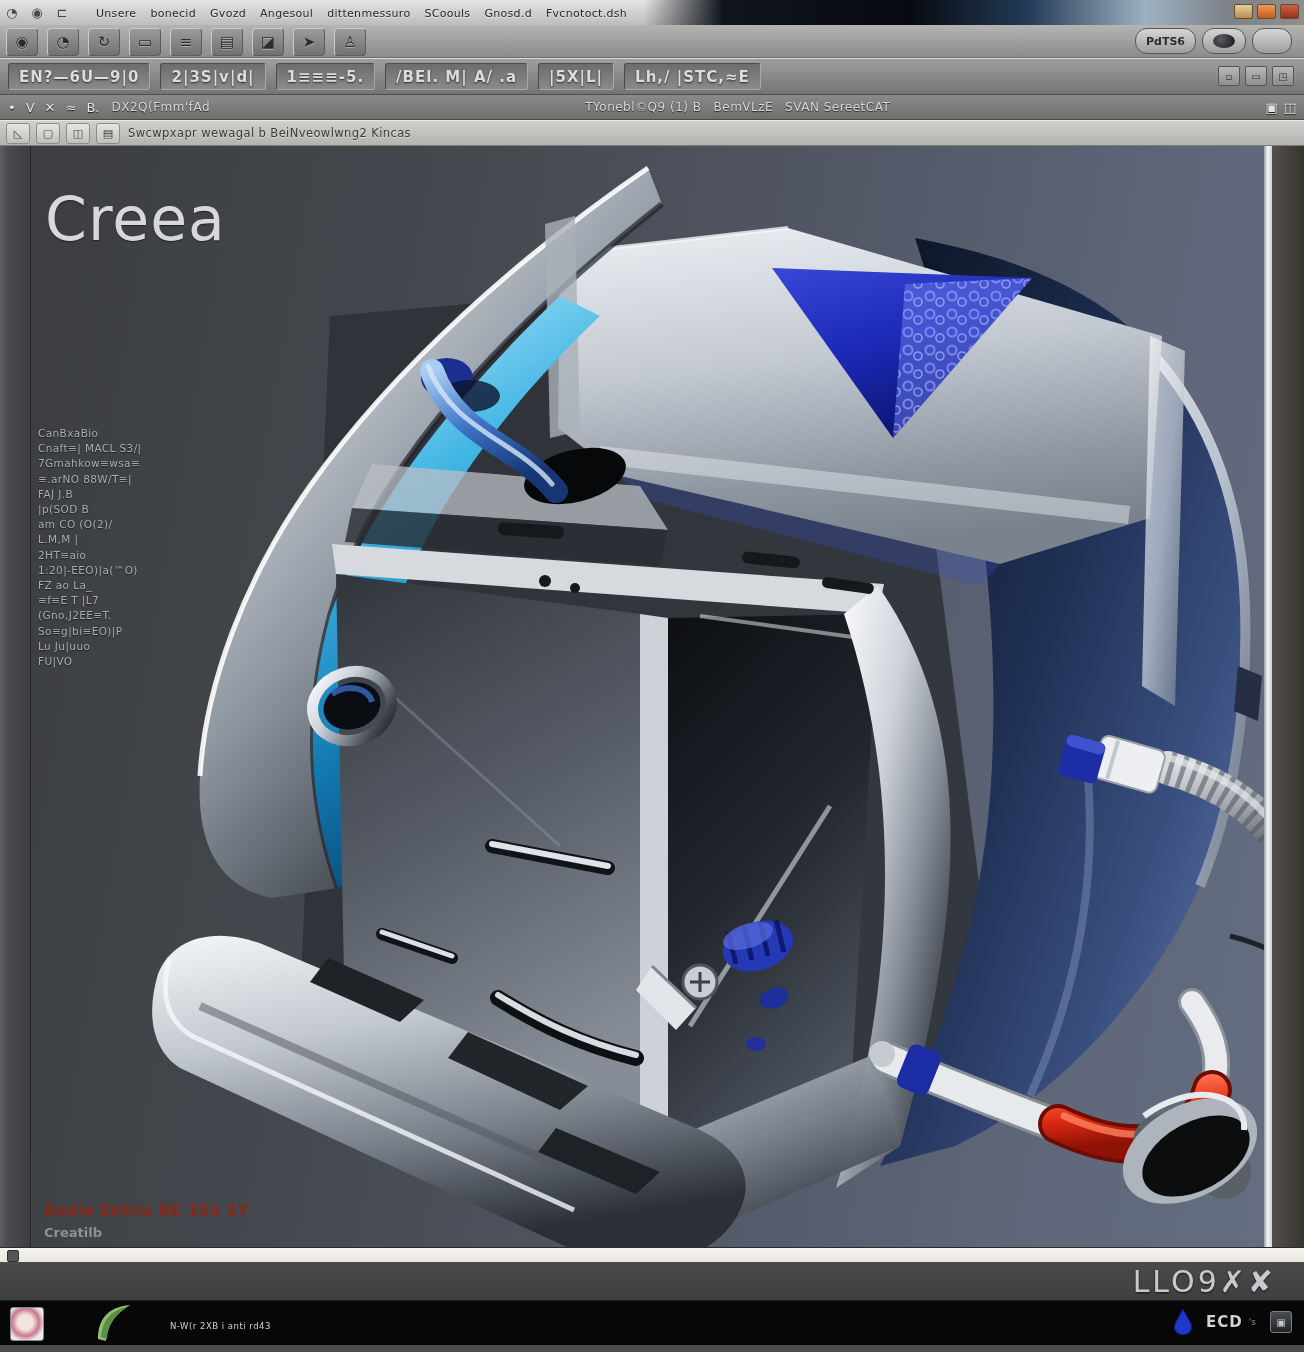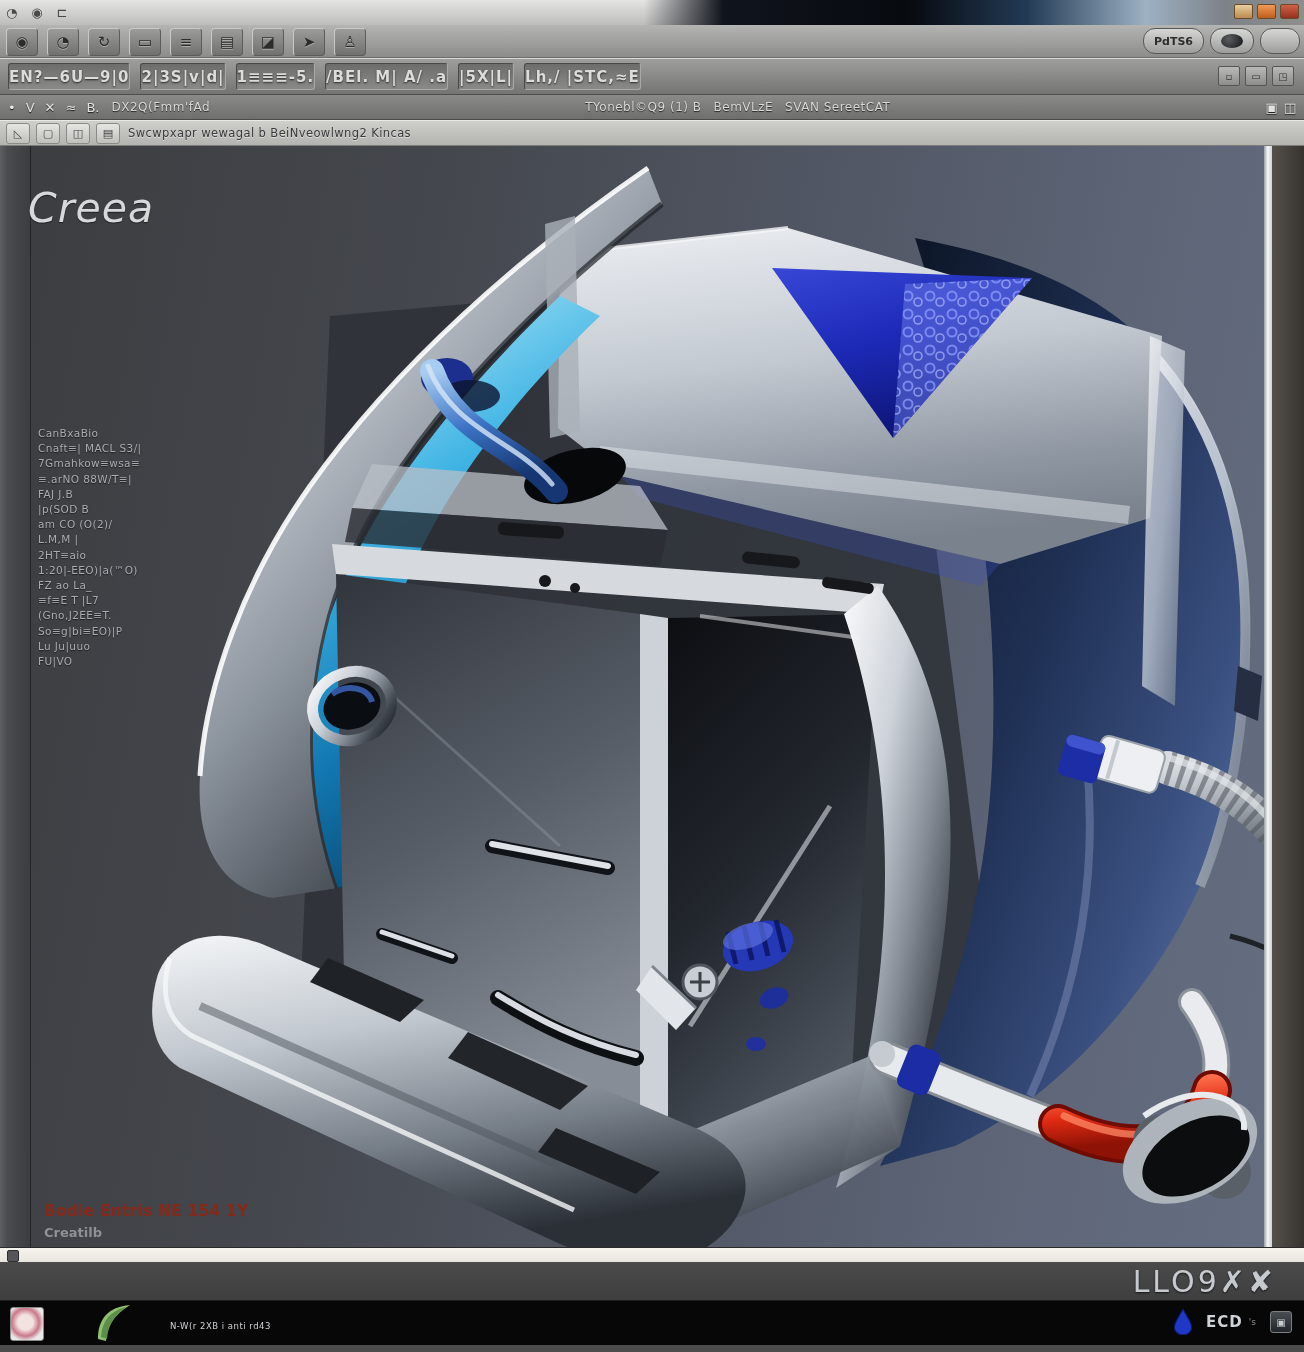--- a/index.html
+++ b/index.html
@@ -21,31 +21,31 @@
   .wb2{background:linear-gradient(#f09a54,#c05e1c);}
   .wb3{background:linear-gradient(#d06048,#96301e);}
 
   
   .row2{position:absolute;left:0;top:25px;width:1304px;height:33px;
     background:linear-gradient(180deg,#b4b4b2,#8c8c8a);border-bottom:1px solid #6e6e6c;box-sizing:border-box;}
   .row2-icons{position:absolute;left:6px;top:3px;display:flex;gap:9px;}
   .tb-ic{width:30px;height:26px;border-radius:4px;display:flex;align-items:center;justify-content:center;
     background:linear-gradient(180deg,#9b9b99,#717170);border:1px solid;border-color:#c9c9c7 #5c5c5a #5c5c5a #c9c9c7;
     color:#2c2c2c;font-size:15px;text-shadow:0 1px 0 rgba(255,255,255,.35);}
-  .row2-right{position:absolute;right:4px;top:3px;display:flex;gap:6px;align-items:flex-end;}
+  .row2-right{position:absolute;right:12px;top:3px;display:flex;gap:6px;align-items:flex-end;}
   .pill{height:24px;border-radius:12px;background:linear-gradient(180deg,#d6d6d4,#9d9d9b);
     border:1px solid #585856;display:flex;align-items:center;justify-content:center;padding:0 10px;
     font-size:11px;font-weight:bold;color:#2e2e30;}
   .pill .oval{width:22px;height:14px;border-radius:50%;background:radial-gradient(circle at 35% 35%,#5a5c60,#121316);}
 
   
   .row3{position:absolute;left:0;top:58px;width:1304px;height:37px;
     background:linear-gradient(180deg,#9e9e9c,#747472);border-top:1px solid #d9d9d7;border-bottom:1px solid #4e4e4c;box-sizing:border-box;}
   .row3-inner{position:absolute;left:8px;top:4px;height:27px;display:flex;gap:10px;align-items:center;}
-  .emb-group{height:25px;display:flex;align-items:center;padding:0 0;border-radius:3px;
+  .emb-group{height:25px;display:flex;align-items:center;padding:0 10px;border-radius:3px;
     background:linear-gradient(180deg,#6d6d6b,#8a8a88);border:1px solid;border-color:#4a4a48 #a8a8a6 #a8a8a6 #4a4a48;
     font-size:15px;font-weight:bold;color:#dcdcda;letter-spacing:1px;text-shadow:0 1px 2px rgba(0,0,0,.7);white-space:nowrap;}
   .row3-right{position:absolute;right:10px;top:7px;display:flex;gap:5px;}
   .sq-ic{width:20px;height:18px;background:linear-gradient(#b9b9b7,#8d8d8b);border:1px solid #55555 3;border:1px solid #555553;
     border-radius:2px;font-size:10px;color:#333;display:flex;align-items:center;justify-content:center;}
 
   
   .row4{position:absolute;left:0;top:95px;width:1304px;height:25px;
     background:linear-gradient(180deg,#8a8a88,#6f6f6d);border-bottom:1px solid #4a4a48;box-sizing:border-box;}
   .row4-inner{position:absolute;left:8px;top:2px;height:20px;display:flex;gap:12px;align-items:center;width:1288px;}
@@ -64,22 +64,22 @@
   
   .viewport{position:absolute;left:0;top:146px;width:1304px;height:1101px;
     background:linear-gradient(100deg,#3b3d40 0%,#44474d 30%,#525866 58%,#5e6678 80%,#666e82 100%);}
   .vp-svg{position:absolute;left:0;top:0;width:1304px;height:1101px;}
   .vp-left-margin{position:absolute;left:0;top:0;width:30px;height:1101px;
     background:linear-gradient(90deg,#5e5f62 0%,#4a4b4e 25%,#3c3d40 100%);border-right:1px solid #232427;}
   .vp-right-line{position:absolute;left:1264px;top:0;width:8px;height:1101px;
     background:linear-gradient(90deg,#9aa0a6,#f4f6f8 45%,#cfd3d8);}
   .vp-right-margin{position:absolute;left:1272px;top:0;width:32px;height:1101px;
     background:linear-gradient(90deg,#55504a,#403c37 70%,#36332f);}
-  .brand{position:absolute;left:28px;top:38px;font-size:41px;color:#d7d8da;letter-spacing:1px;
-    text-shadow:0 1px 1px rgba(0,0,0,.5);font-style:italic;}
+  .brand{position:absolute;left:45px;top:38px;font-size:60px;color:#d7d8da;letter-spacing:1px;
+    text-shadow:0 1px 1px rgba(0,0,0,.5);}
   .tree{position:absolute;left:38px;top:280px;display:flex;flex-direction:column;gap:1px;}
   .tree-item{font-size:10.5px;line-height:14.2px;color:#a9adb2;letter-spacing:.4px;white-space:nowrap;
     text-shadow:0 1px 1px rgba(0,0,0,.55);}
   .alert1{position:absolute;left:44px;top:1056px;font-size:15px;font-weight:bold;color:#81291a;
     letter-spacing:.5px;text-shadow:0 0 1px rgba(150,60,40,.6);}
   .alert2{position:absolute;left:44px;top:1079px;font-size:13px;font-weight:bold;color:#8e9196;}
 
   
   .statusbar{position:absolute;left:0;top:1247px;width:1304px;height:15px;
     background:linear-gradient(180deg,#f6f4ee,#e8e6de);border-top:1px solid #2a2a2a;box-sizing:border-box;}
@@ -107,20 +107,31 @@
 
 <div id="app">
 
   <div class="titlebar">
     <div class="titlebar-dark"></div>
     <div class="menu-row">
 
     <span class="mini-ic">◔</span>
         <span class="mini-ic">◉</span>
         <span class="mini-ic">⊏</span>
+      </div>
+    <div class="menu-row" style="left:96px;">
+
+    <span class="menu-item">Unsere</span>
+        <span class="menu-item">bonecid</span>
+        <span class="menu-item">Gvozd</span>
+        <span class="menu-item">Angesoul</span>
+        <span class="menu-item">dittenmessuro</span>
+        <span class="menu-item">SCoouls</span>
+        <span class="menu-item">Gnosd.d</span>
+        <span class="menu-item">Fvcnotoct.dsh</span>
       </div>
     <div class="win-btns">
       <span class="win-btn wb1"></span>
       <span class="win-btn wb2"></span>
       <span class="win-btn wb3"></span>
     </div>
   </div>
 
   <div class="row2">
     <div class="row2-icons">

